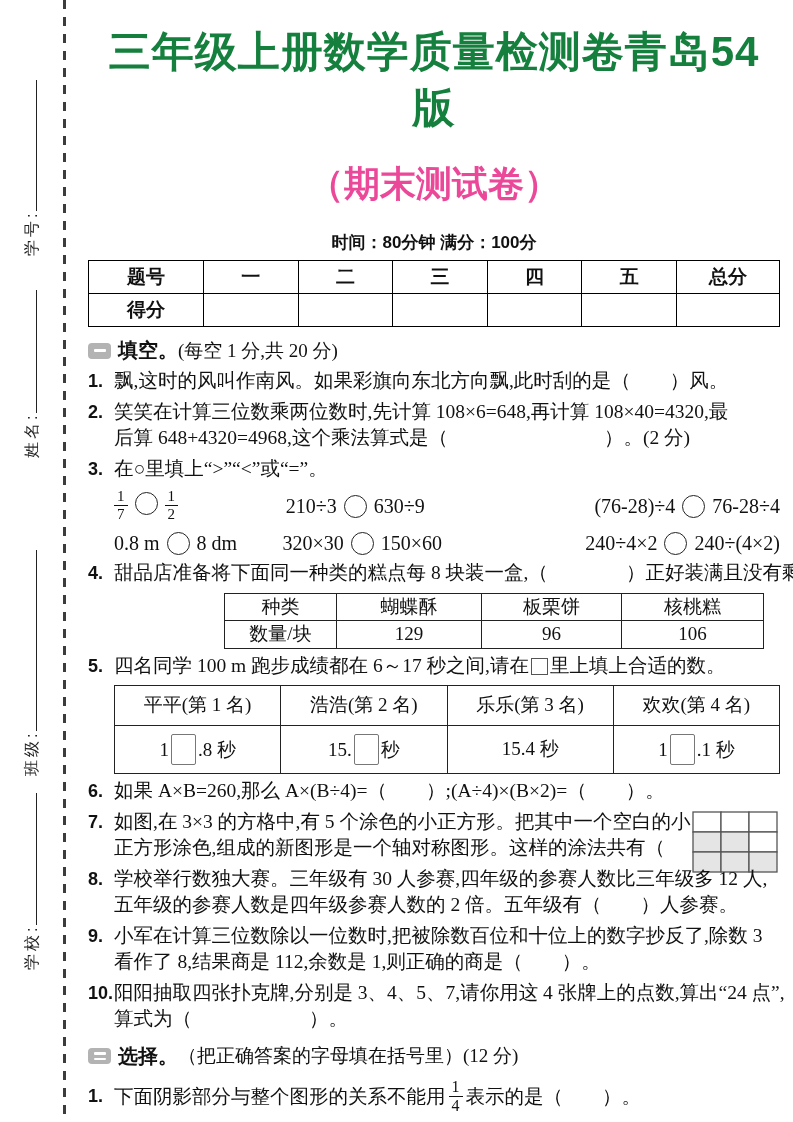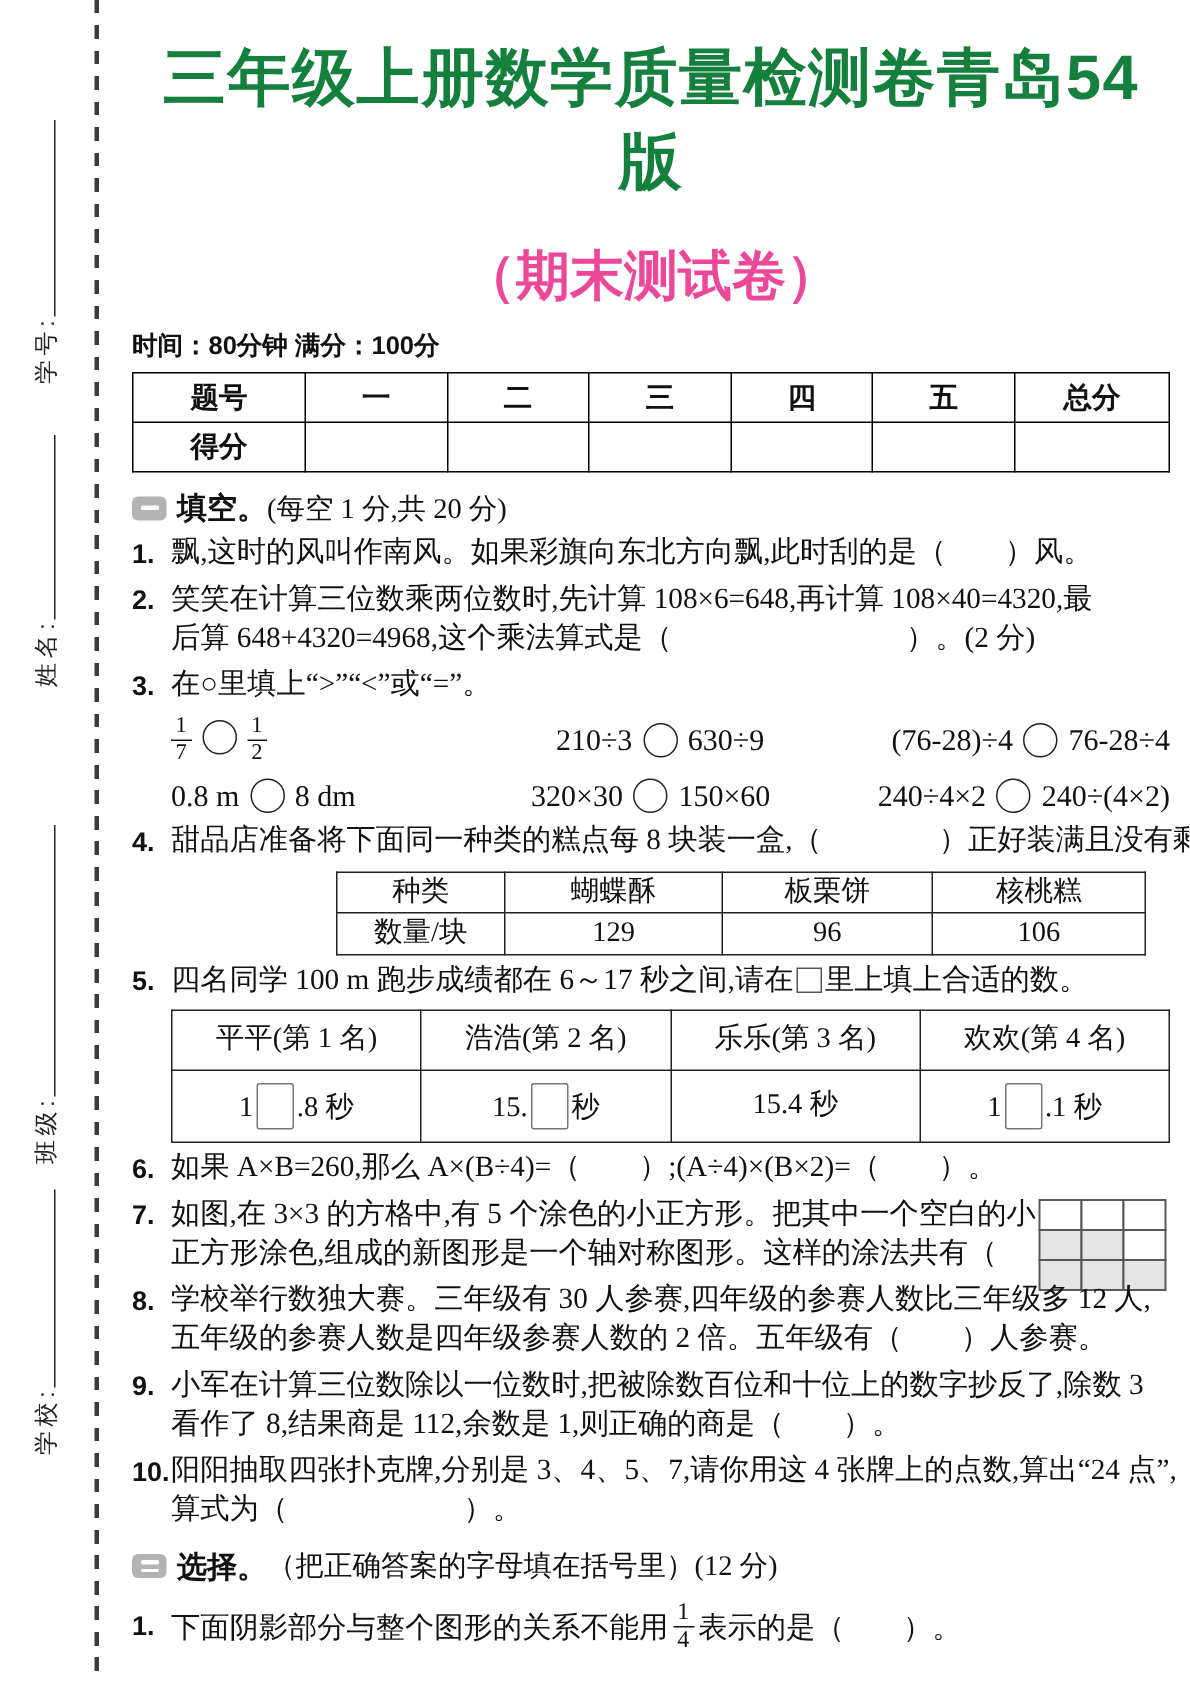--- a/index.html
+++ b/index.html
@@ -33,21 +33,21 @@
     margin-top:24px; text-align:center;
     font-family:"Liberation Sans",sans-serif; font-weight:bold;
     font-size:42px; letter-spacing:1px; color:#15803d;
   }
   .subtitle {
     margin-top:24px; text-align:center;
     font-family:"Liberation Sans",sans-serif; font-weight:bold;
     font-size:36px; color:#ec4899;
   }
   .meta {
-    margin-top:10px; text-align:left;
+    margin-top:22px; text-align:center;
     font-family:"Liberation Sans",sans-serif; font-weight:bold; font-size:17px;
   }
   table.score { border-collapse:collapse; width:100%; margin-top:6px; table-layout:fixed; }
   table.score td {
     border:1.5px solid #000; height:33px; text-align:center;
     font-family:"Liberation Sans",sans-serif; font-weight:bold; font-size:19px;
   }
   table.score td.first { width:115px; }
   table.score td.last  { width:103px; }
 
@@ -63,21 +63,21 @@
 
   .q { position:relative; margin-top:4px; padding-left:26px; font-size:19.5px; line-height:26.5px; }
   .q .q-num {
     position:absolute; left:0; top:0;
     font-family:"Liberation Sans",sans-serif; font-weight:bold; font-size:18px;
   }
   .q .line { white-space:nowrap; }
 
   
   .cmp-row { display:flex; align-items:center; margin-top:6px; font-size:20px; white-space:nowrap; }
-  .cmp-row .c1 { width:192px; } .cmp-row .c2 { width:345px;text-align:center; }
+  .cmp-row .c1 { width:192px; } .cmp-row .c2 { width:345px; }
   .circ {
     display:inline-block; width:23px; height:23px; border:1.6px solid #222;
     border-radius:50%; vertical-align:-5px; margin:0 7px;
   }
   .frac { display:inline-block; text-align:center; vertical-align:middle; font-size:15px; line-height:1.15; }
   .frac .num { display:block; border-bottom:1.3px solid #111; padding:0 3px; }
   .frac .den { display:block; }
 
   
   table.q4t { border-collapse:collapse; margin:6px 0 4px 110px; }

